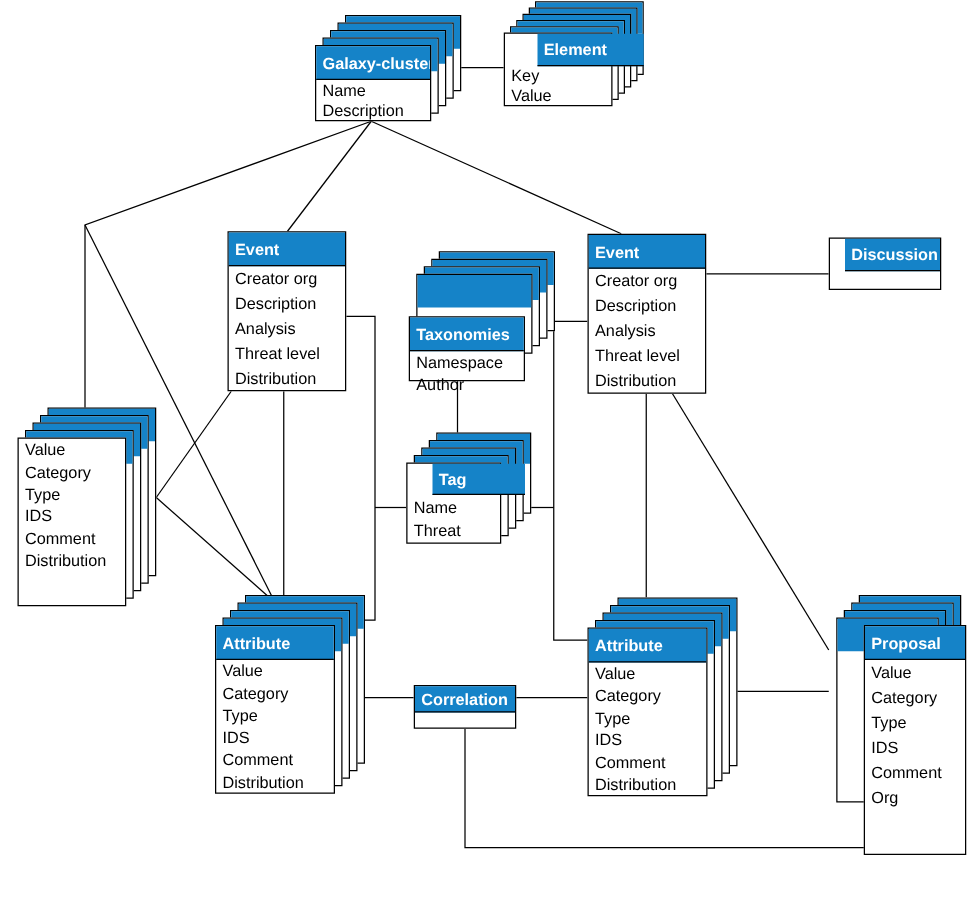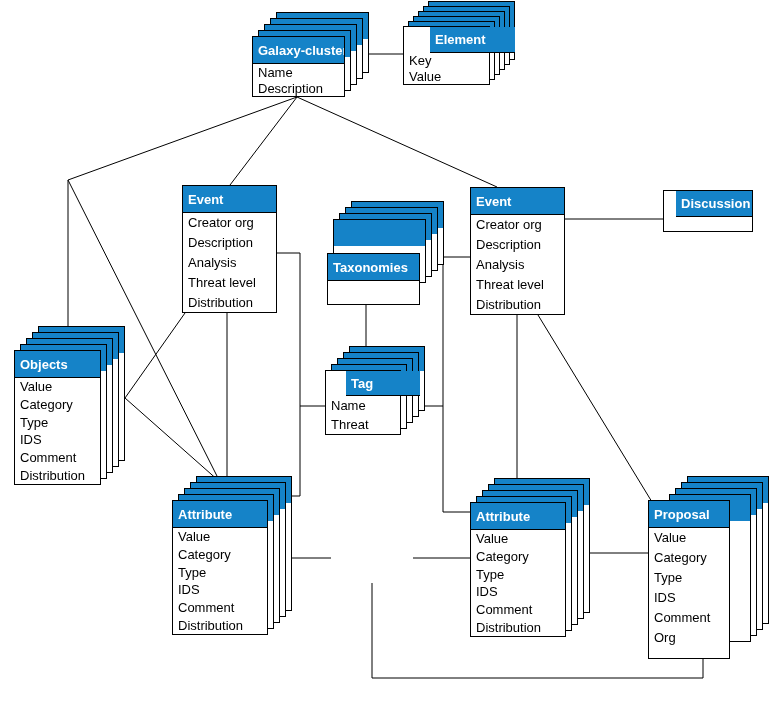--- a/index.html
+++ b/index.html
@@ -110,20 +110,24 @@
       <div class="hdr" style="height: 26px;"></div>
     </div>
     <div class="stack-card" style="left: 339px; top: 213px; width: 93px; height: 64px;">
       <div class="hdr" style="height: 26px;"></div>
     </div>
     <div class="stack-card" style="left: 333px; top: 219px; width: 93px; height: 64px;">
       <div class="hdr" style="height: 26px;"></div>
     </div>
     <div class="card" style="left: 327px; top: 225px; width: 93px; height: 52px; margin-top: 28px;">
       <div class="hdr" style="height: 27px;">Taxonomies</div>
+      <div class="fields" style="height: 35px;">
+        <div class="frow">Namespace</div>
+        <div class="frow">Author</div>
+      </div>
     </div>
     <div class="card" style="left: 470px; top: 187px; width: 95px; height: 128px;">
       <div class="hdr" style="height: 27px;">Event</div>
       <div class="fields" style="height: 99px;">
         <div class="frow">Creator org</div>
         <div class="frow">Description</div>
         <div class="frow">Analysis</div>
         <div class="frow">Threat level</div>
         <div class="frow">Distribution</div>
       </div>
@@ -138,21 +142,20 @@
     <div class="stack-card" style="left: 32px; top: 332px; width: 87px; height: 135px;">
       <div class="hdr" style="height: 26px;"></div>
     </div>
     <div class="stack-card" style="left: 26px; top: 338px; width: 87px; height: 135px;">
       <div class="hdr" style="height: 26px;"></div>
     </div>
     <div class="stack-card" style="left: 20px; top: 344px; width: 87px; height: 135px;">
       <div class="hdr" style="height: 26px;"></div>
     </div>
     <div class="card" style="left: 14px; top: 350px; width: 87px; height: 135px;">
-      <div class="hdr" style="height: 27px;">Objects</div>
       <div class="fields" style="height: 106px;">
         <div class="frow">Value</div>
         <div class="frow">Category</div>
         <div class="frow">Type</div>
         <div class="frow">IDS</div>
         <div class="frow">Comment</div>
         <div class="frow">Distribution</div>
       </div>
     </div>
     <div class="stack-card" style="left: 349px; top: 346px; width: 76px; height: 65px;">
@@ -190,20 +193,24 @@
       <div class="hdr" style="height: 27px;">Attribute</div>
       <div class="fields" style="height: 106px;">
         <div class="frow">Value</div>
         <div class="frow">Category</div>
         <div class="frow">Type</div>
         <div class="frow">IDS</div>
         <div class="frow">Comment</div>
         <div class="frow">Distribution</div>
       </div>
     </div>
+    <div class="card" style="left: 331px; top: 548px; width: 82px; height: 35px;">
+      <div class="hdr" style="height: 21px;">Correlation</div>
+      <div class="fields" style="height: 12px;"></div>
+    </div>
     <div class="stack-card" style="left: 494px; top: 478px; width: 96px; height: 135px;">
       <div class="hdr" style="height: 26px;"></div>
     </div>
     <div class="stack-card" style="left: 488px; top: 484px; width: 96px; height: 135px;">
       <div class="hdr" style="height: 26px;"></div>
     </div>
     <div class="stack-card" style="left: 482px; top: 490px; width: 96px; height: 135px;">
       <div class="hdr" style="height: 26px;"></div>
     </div>
     <div class="stack-card" style="left: 476px; top: 496px; width: 96px; height: 135px;">
@@ -225,21 +232,21 @@
     </div>
     <div class="stack-card" style="left: 681px; top: 482px; width: 82px; height: 148px;">
       <div class="hdr" style="height: 26px;"></div>
     </div>
     <div class="stack-card" style="left: 675px; top: 488px; width: 82px; height: 148px;">
       <div class="hdr" style="height: 26px;"></div>
     </div>
     <div class="stack-card" style="left: 669px; top: 494px; width: 82px; height: 148px;">
       <div class="hdr" style="height: 26px;"></div>
     </div>
-    <div class="card" style="left: 648px; top: 500px; width: 82px; height: 159px;">
+    <div class="card" style="left: 691px; top: 500px; width: 82px; height: 184px;">
       <div class="hdr" style="height: 27px;">Proposal</div>
       <div class="fields" style="height: 119px;">
         <div class="frow">Value</div>
         <div class="frow">Category</div>
         <div class="frow">Type</div>
         <div class="frow">IDS</div>
         <div class="frow">Comment</div>
         <div class="frow">Org</div>
       </div>
     </div>

